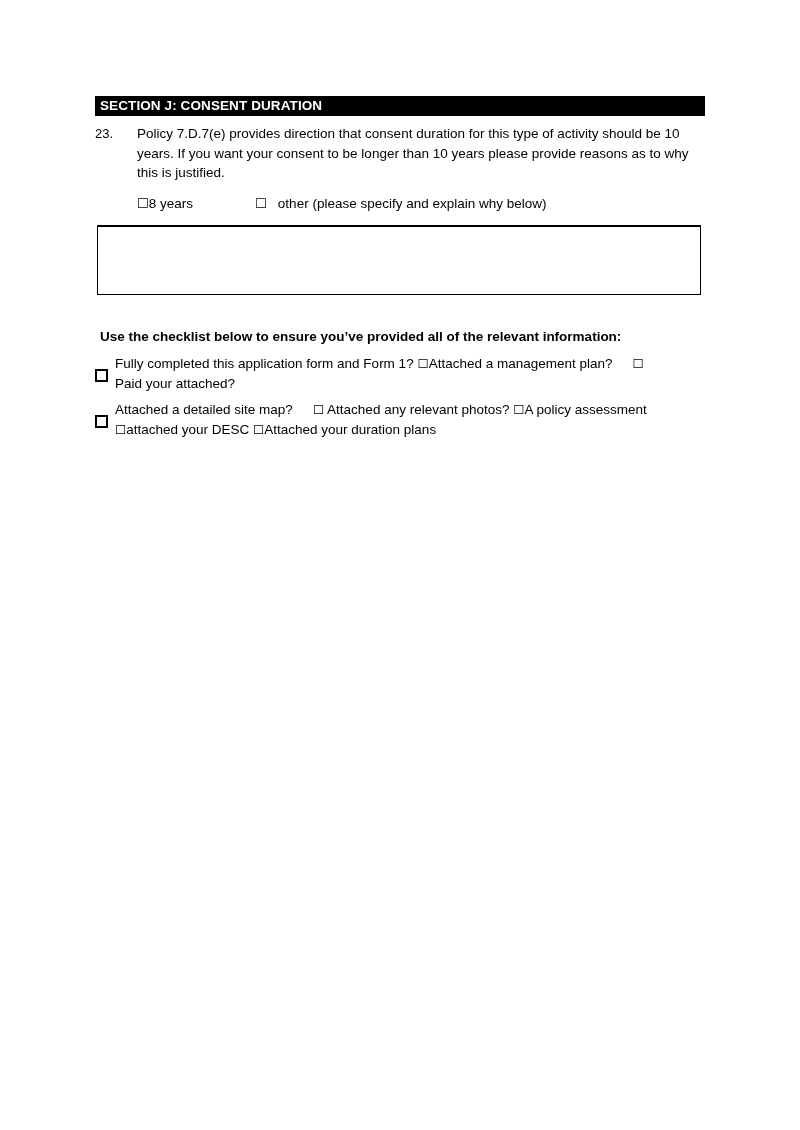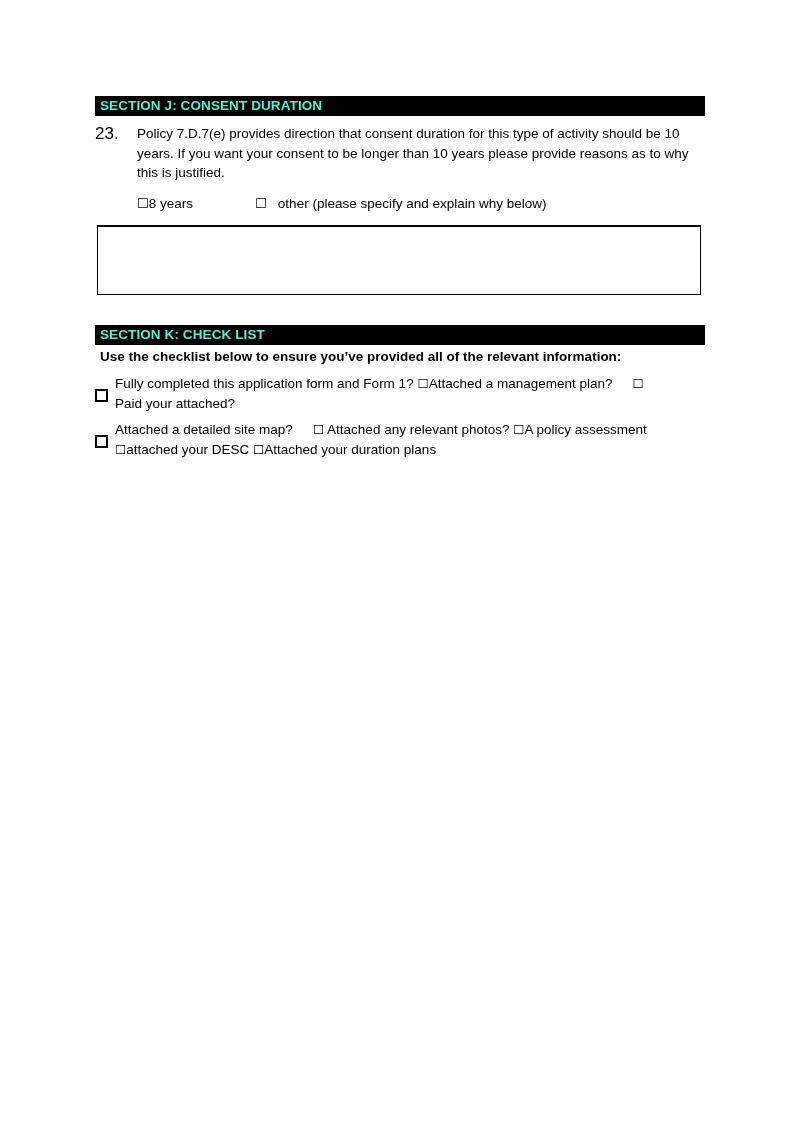--- a/index.html
+++ b/index.html
@@ -26,39 +26,39 @@
   .content {
     position: absolute;
     left: 95px;
     top: 96px;
     width: 610px;
   }
 
   
   .section-bar {
     background: #000000;
-    color: #5eead4;
+    color: #ffffff;
     font-weight: bold;
     font-size: 13.5px;
     line-height: 17px;
     padding: 1px 0 2px 5px;
     letter-spacing: 0.1px;
     width: 610px;
     box-sizing: border-box;
   }
 
   
   .question {
     display: flex;
     margin-top: 8px;
   }
   .q-num {
     width: 42px;
     flex: 0 0 42px;
-    font-size: 17px;
+    font-size: 13px;
     line-height: 19.5px;
     padding-left: 0px;
   }
   .q-body {
     flex: 1 1 auto;
     font-size: 13.5px;
     line-height: 19.5px;
   }
   .q-text {
     margin: 0;
@@ -149,21 +149,20 @@
           <span class="opt-gap"></span>
           <span class="opt-b"><span class="box-glyph">☐</span>&nbsp;&nbsp; <span>other (please specify and explain why below)</span></span>
         </div>
       </div>
     </div>
 
     <div class="answer-box"></div>
 
     <div class="spacer-lg"></div>
 
-    <div class="section-bar">SECTION K: CHECK LIST</div>
 
     <div class="checklist-intro">Use the checklist below to ensure you’ve provided all of the relevant information:</div>
 
     <div class="check-row">
       <div class="cb-big"></div>
       <div class="check-text"><span>Fully completed this application form and Form 1?</span> <span class="inline-box">☐</span><span>Attached a management plan?</span><span class="wide-gap"></span><span class="inline-box">☐</span><br><span>Paid your attached?</span></div>
     </div>
 
     <div class="check-row">
       <div class="cb-big"></div>

